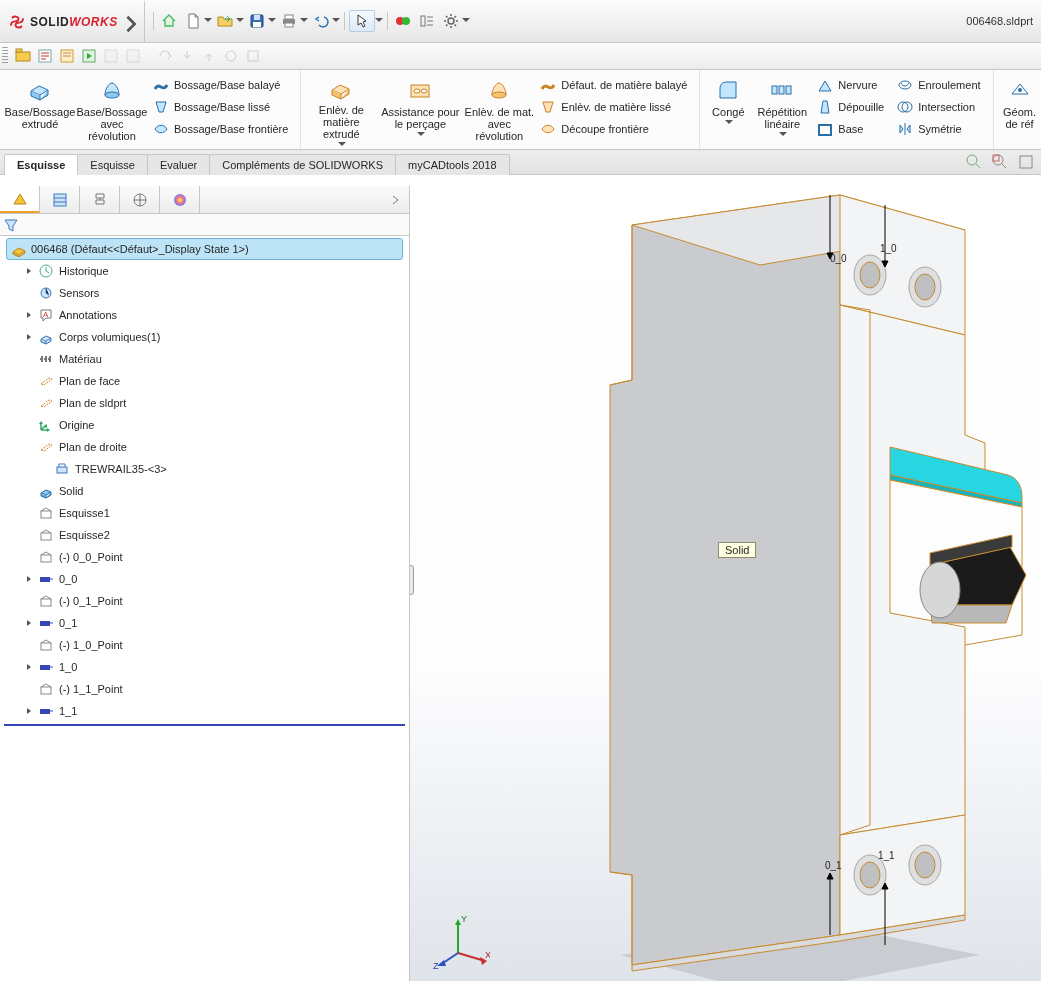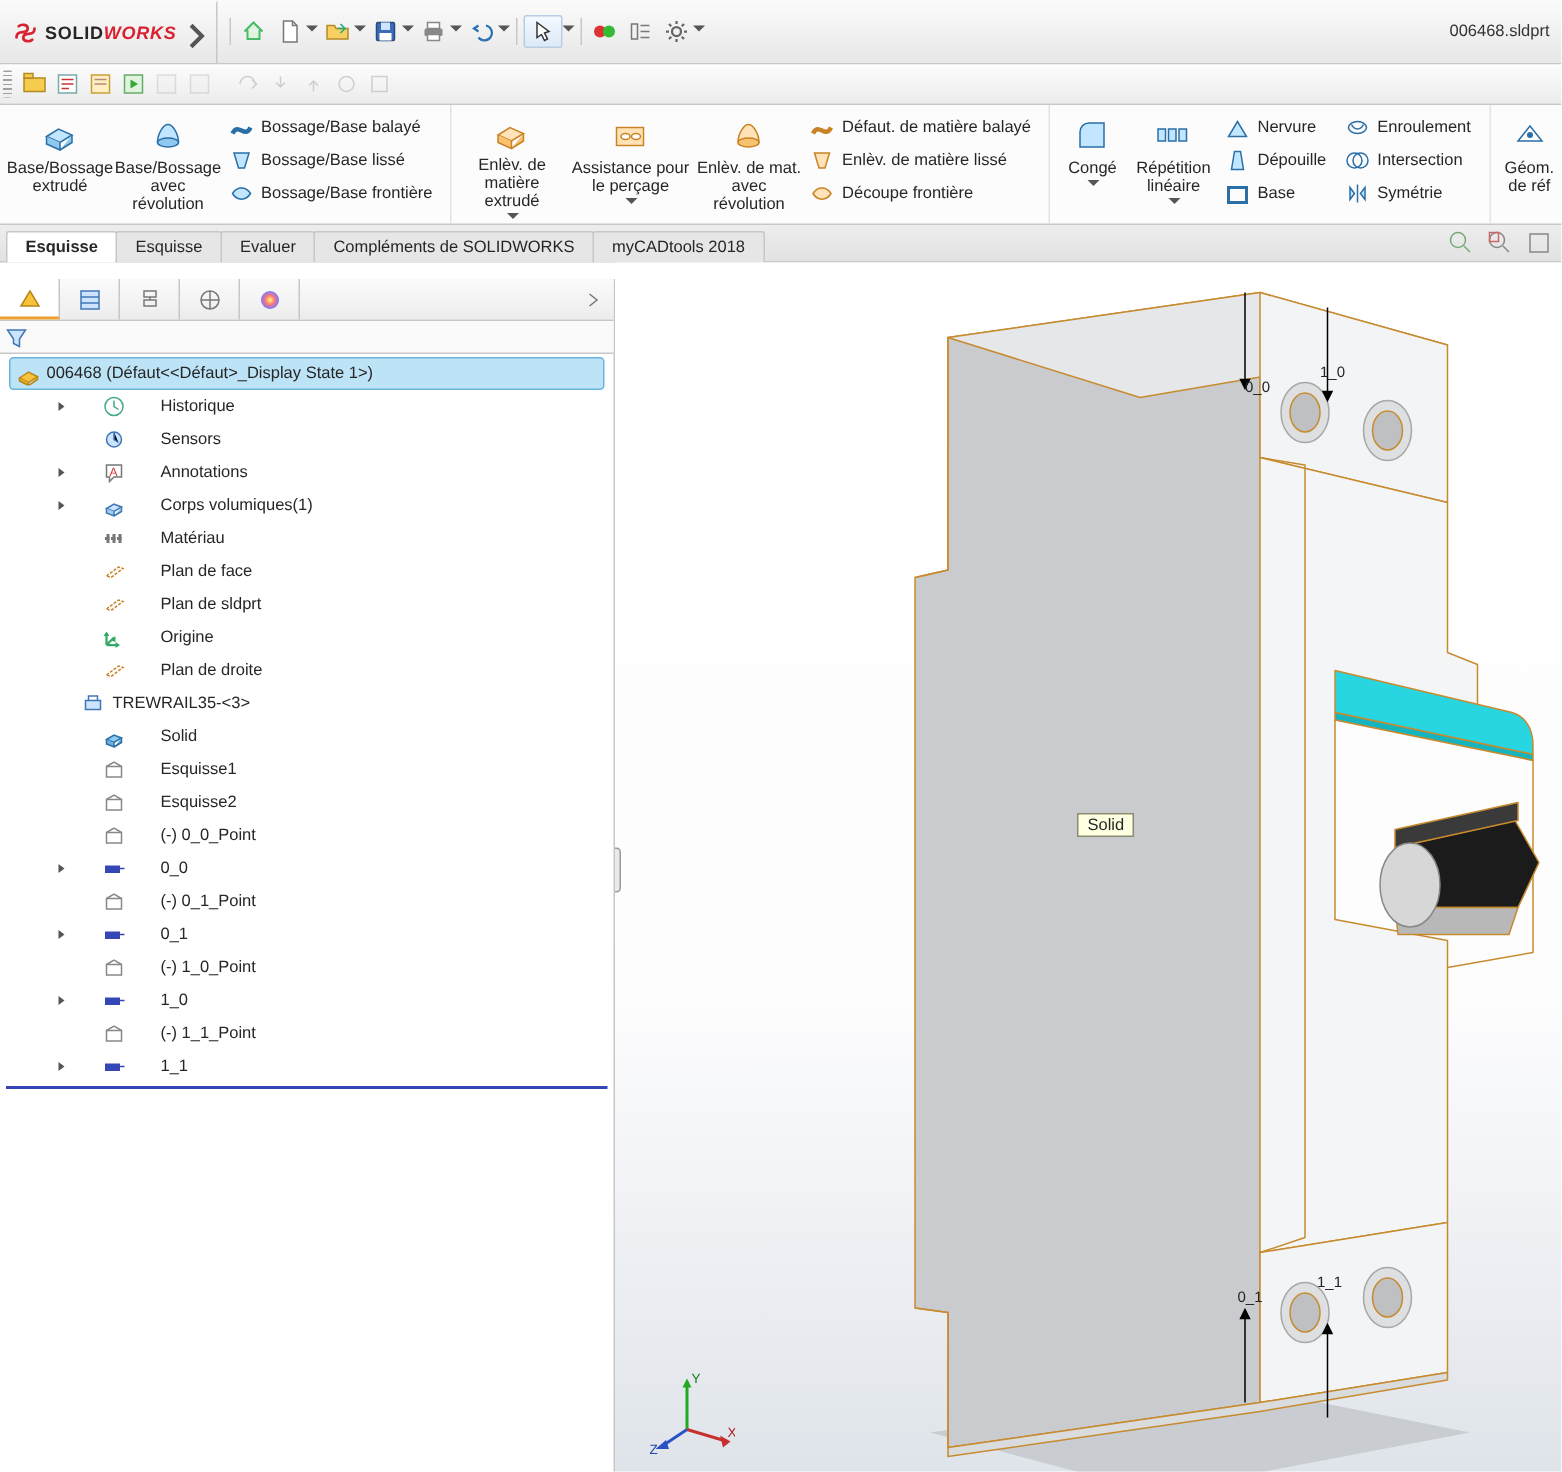--- a/index.html
+++ b/index.html
@@ -61,21 +61,21 @@
   .side-tab{flex:0 0 40px;display:flex;align-items:center;justify-content:center;border-right:1px solid var(--border);height:100%;}
   .side-tab.active{background:var(--bg);border-bottom:2px solid #f0a02f;}
   .side-tab.more{flex:1;justify-content:flex-end;padding-right:8px;border-right:none;color:#666;}
   .filterbar{height:22px;border-bottom:1px solid var(--border);display:flex;align-items:center;padding:0 4px;background:#fafafa;}
   .tree{flex:1;overflow:auto;padding:2px 0 20px 0;position:relative;}
   .tree-root{display:flex;align-items:center;padding:2px 4px 2px 4px;margin:0 6px;border:1px solid var(--highlight-border);background:var(--highlight);border-radius:3px;white-space:nowrap;}
   .tree-root .ic{width:16px;height:16px;margin-right:4px;}
   .tnode{display:flex;align-items:center;padding:2px 4px 2px 0;height:22px;white-space:nowrap;}
   .tnode .exp{width:14px;height:14px;margin:0 2px;display:flex;align-items:center;justify-content:center;color:#666;flex-shrink:0;}
   .tnode .ic{width:16px;height:16px;margin-right:5px;flex-shrink:0;display:flex;align-items:center;justify-content:center;}
-  .tnode.lvl1{padding-left:32px;gap:18px;}
+  .tnode.lvl1{padding-left:20px;}
   .tnode.lvl2{padding-left:36px;}
   .tree-end{height:2px;background:var(--feat-line);margin:2px 4px 0 4px;}
   
   .viewport{flex:1;position:relative;background:var(--viewport);overflow:hidden;}
   .splitter{position:absolute;left:-4px;top:390px;width:8px;height:30px;background:#e9e9e9;border:1px solid var(--border-dark);border-radius:3px;z-index:5;}
   .tooltip{position:absolute;background:#ffffe1;border:1px solid #8b8b70;padding:1px 6px;font-size:11px;}
   .triad{position:absolute;left:20px;bottom:20px;width:60px;height:60px;}
   .annot{position:absolute;font-size:10px;color:#222;}
   
   .ico{display:block;}

